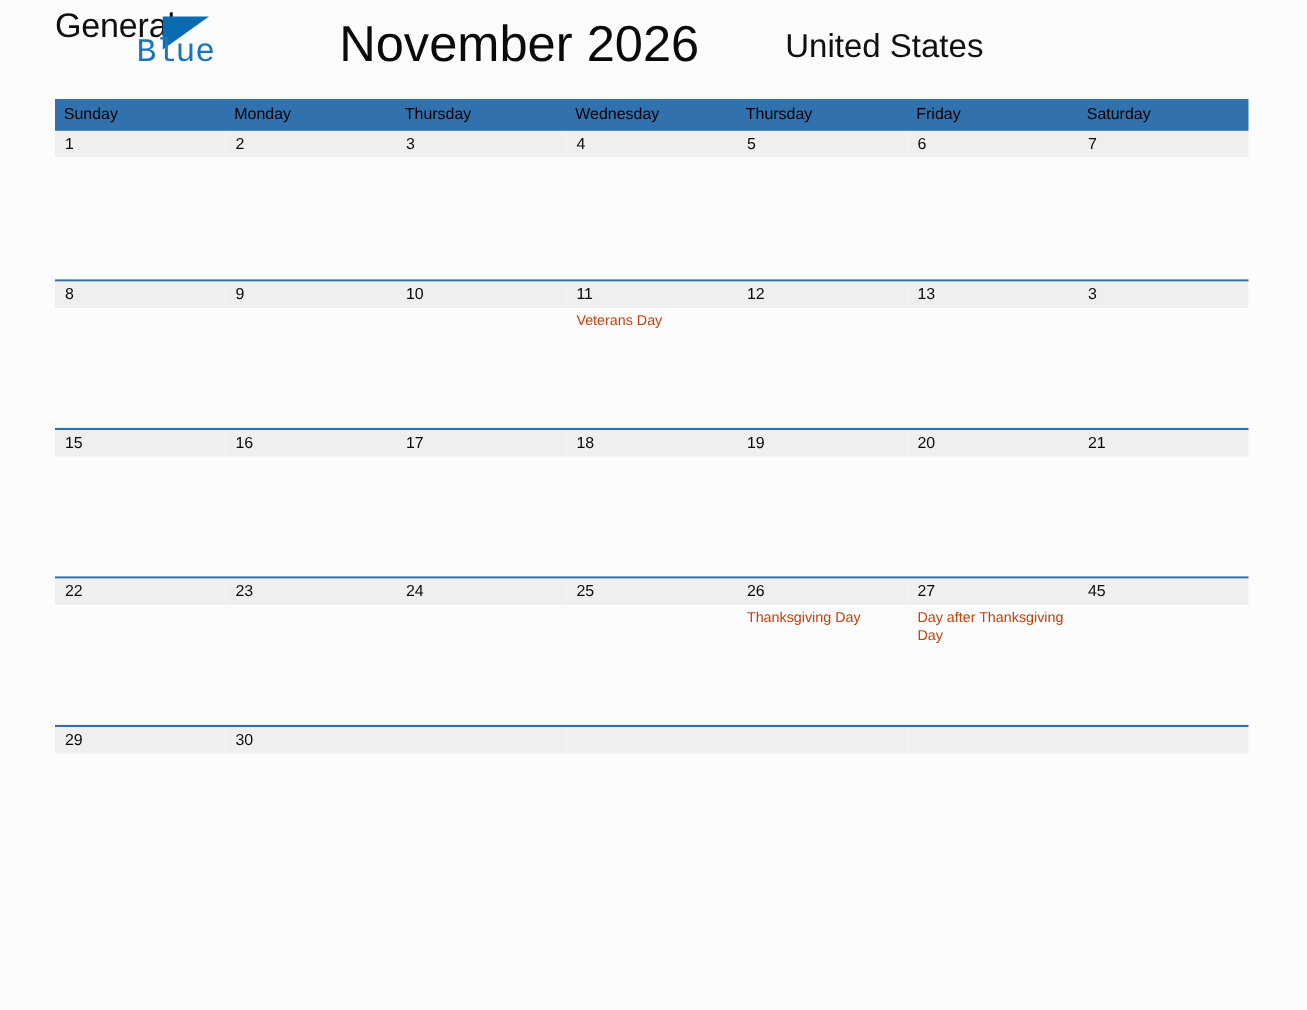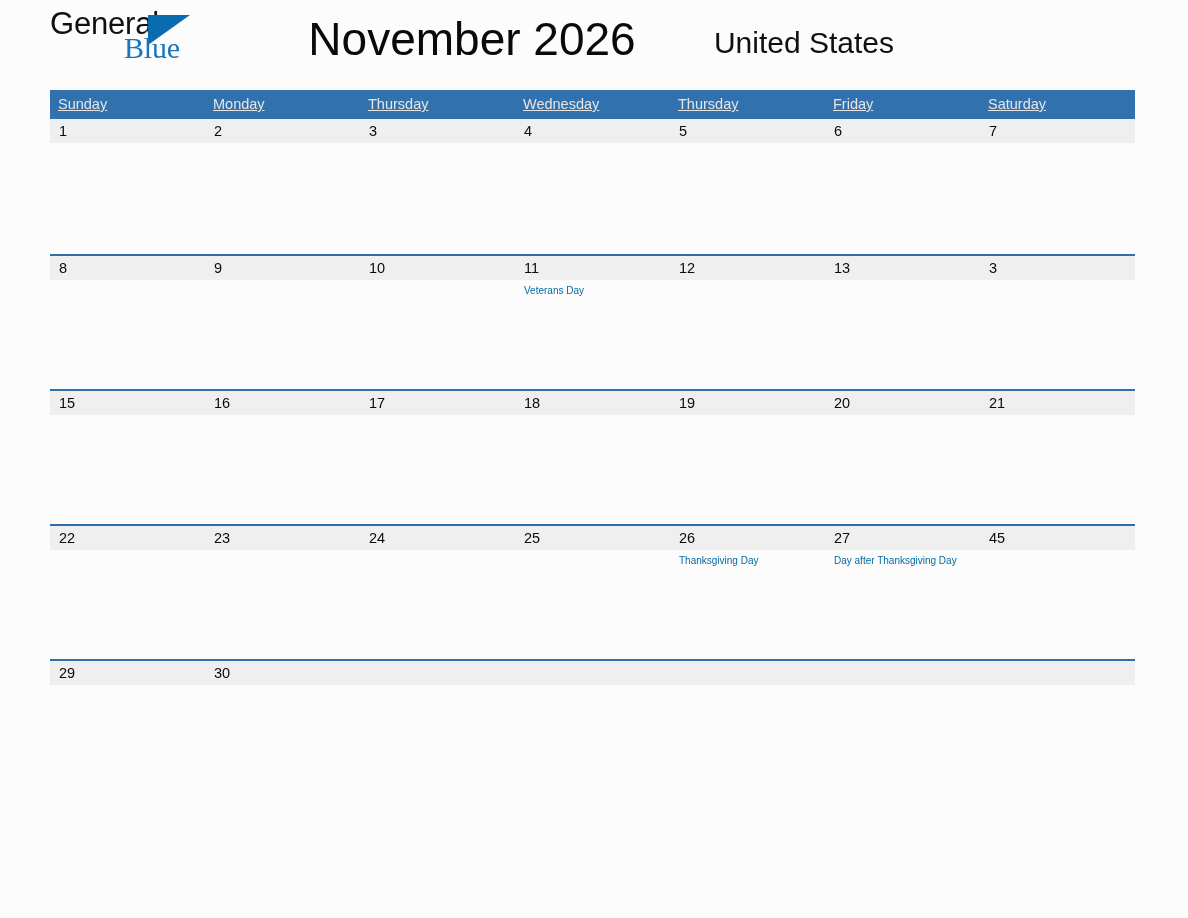--- a/index.html
+++ b/index.html
@@ -47,21 +47,21 @@
     font-family: "Liberation Sans", sans-serif;
     font-size: 31px;
     line-height: 31px;
     color: #101010;
     letter-spacing: -0.2px;
   }
   .logo-blue {
     position: absolute;
     left: 74px;
     top: 25px;
-    font-family: Liberation Serif, serif;
+    font-family: Liberation Mono, monospace;
     font-size: 30px;
     line-height: 30px;
     color: #1b75bb;
     letter-spacing: -0.2px;
   }
   .logo-triangle {
     position: absolute;
     left: 98px;
     top: 7px;
     width: 0;
@@ -103,28 +103,27 @@
   }
 
   .weekday-row {
     display: flex;
     background: #3172ae;
     height: 29px;
   }
   .weekday-cell {
     flex: 1 1 0;
     min-width: 0;
-    color: #e5e5e5;
+    color: #000000;
     font-size: 14.5px;
     line-height: 29px;
     padding-left: 8px;
     box-sizing: border-box;
     white-space: nowrap;
     overflow: hidden;
-    text-decoration: underline;
   }
 
   .week-row {
     display: flex;
     height: 135px;
     border-top: 2px solid #2f6fad;
     box-sizing: border-box;
   }
   .week-row.first {
     border-top: none;
@@ -154,23 +153,23 @@
   }
   .day-cell.empty .day-number-band {
     background: #efefef;
   }
 
   .holiday-list {
     padding: 3px 8px 0 9px;
     box-sizing: border-box;
   }
   .holiday {
-    font-size: 10px;
+    font-size: 13px;
     line-height: 16.5px;
-    color: #0369a1;
+    color: #c2410c;
     margin-bottom: 1px;
     word-wrap: break-word;
   }
 </style>
 </head>
 <body>
 
 <div id="page">
 
   <div class="header">

